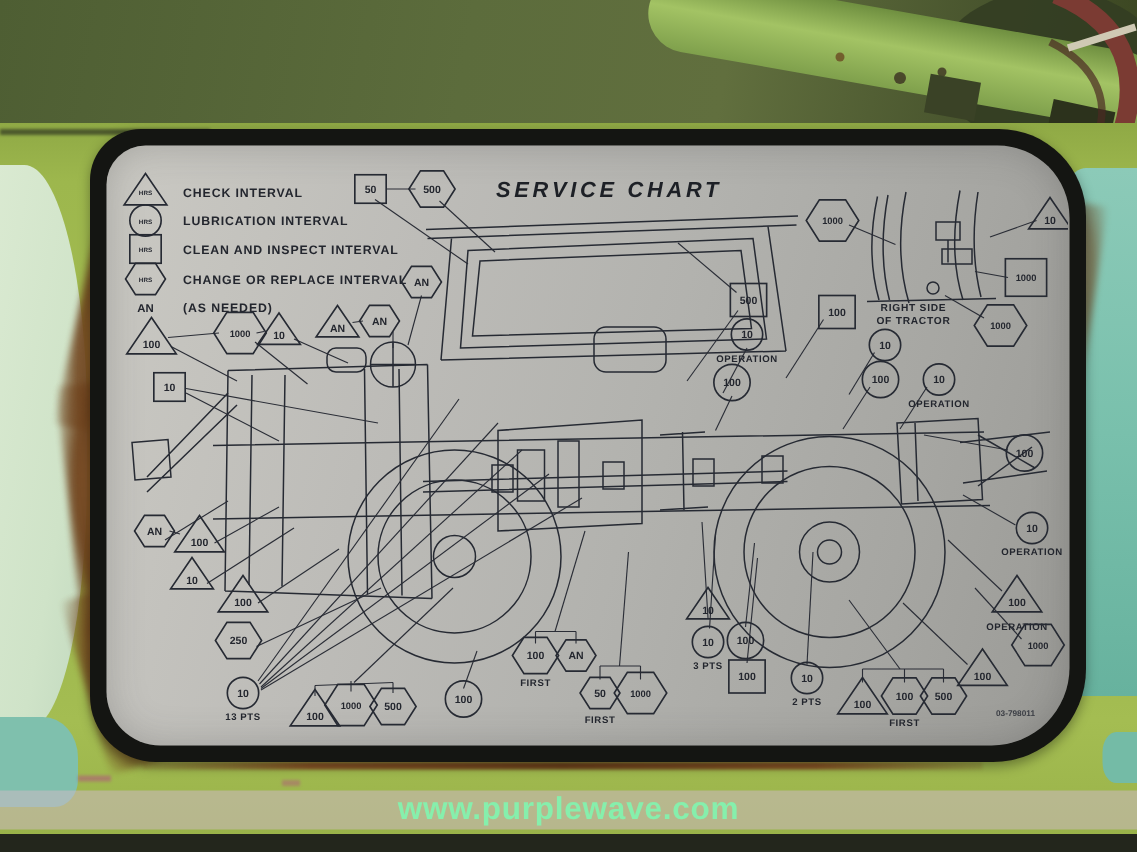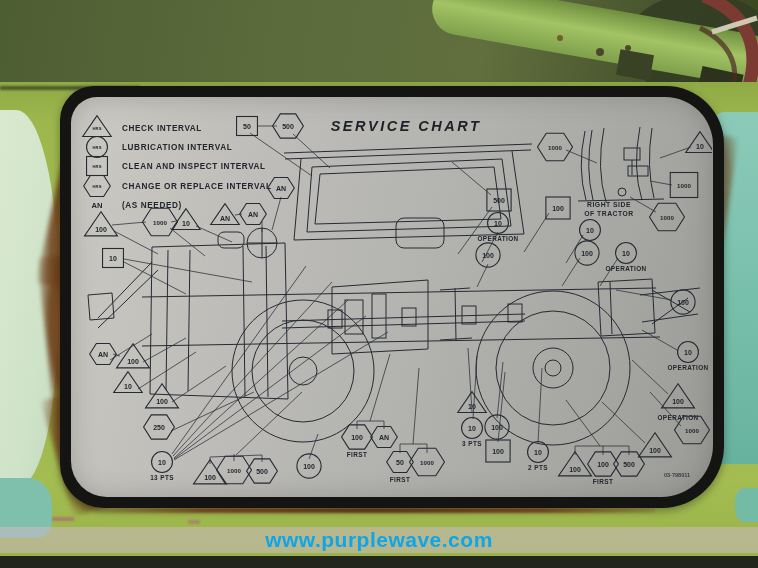--- a/index.html
+++ b/index.html
@@ -49,21 +49,21 @@
   #chart-svg .val{font-weight:bold;text-anchor:middle;}
   #chart-svg .sub{font-size:6.4px;font-weight:bold;text-anchor:middle;letter-spacing:.4px;}
   #chart-svg .cap{font-size:6.8px;font-weight:bold;text-anchor:middle;letter-spacing:.5px;}
   #chart-svg .pn{font-size:5.5px;font-weight:bold;text-anchor:middle;fill:#3a3d44;}
   #chart-svg line{stroke:#2a2d36;stroke-width:.75;}
   #chart-svg .machine{stroke:#262a33;stroke-width:1;fill:none;}
   #chart-svg .shape{stroke:#262a33;stroke-width:1.1;fill:none;}
   
   .watermark-band{left:0;top:527px;width:758px;height:26px;
     background:rgba(205,185,196,.55);display:flex;align-items:center;justify-content:center;}
-  .watermark-band span{font-size:21px;font-weight:bold;color:#0ea5e9;letter-spacing:.5px;}
+  .watermark-band span{font-size:21px;font-weight:bold;color:#86efac;letter-spacing:.5px;}
   .bottom-strip{left:0;top:556px;width:758px;height:12px;background:#23261c;}
 </style>
 </head>
 <body>
 
 <div class="scene">
 
   <div class="abs bg-top"></div>
 
   <svg width="758" height="568" viewBox="0 0 758 568">

